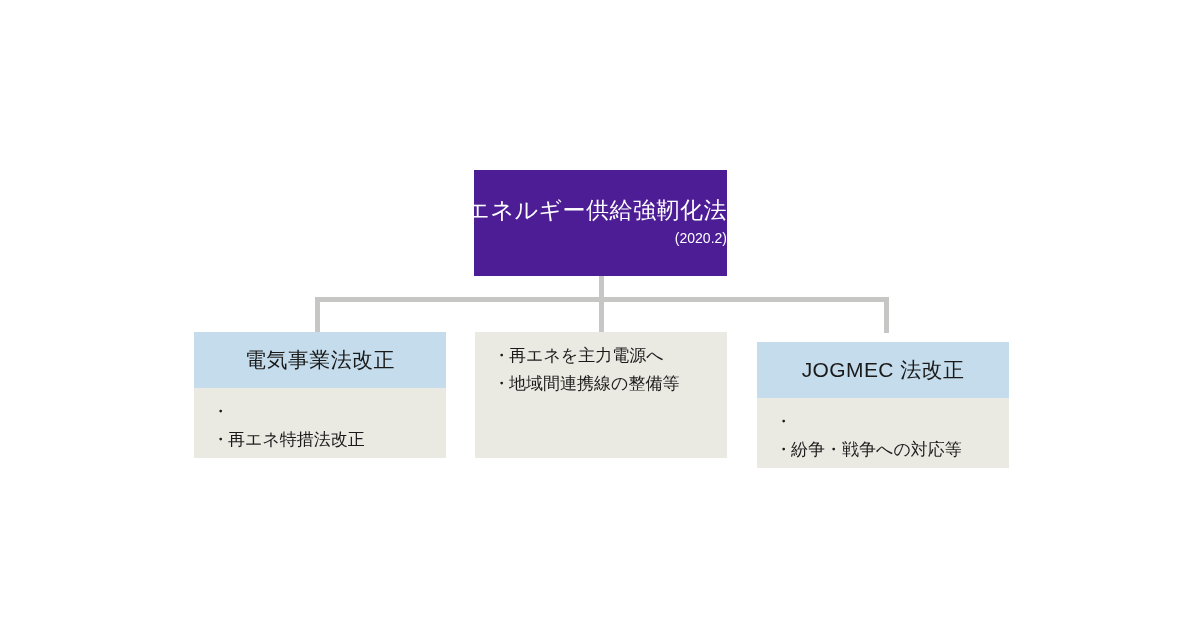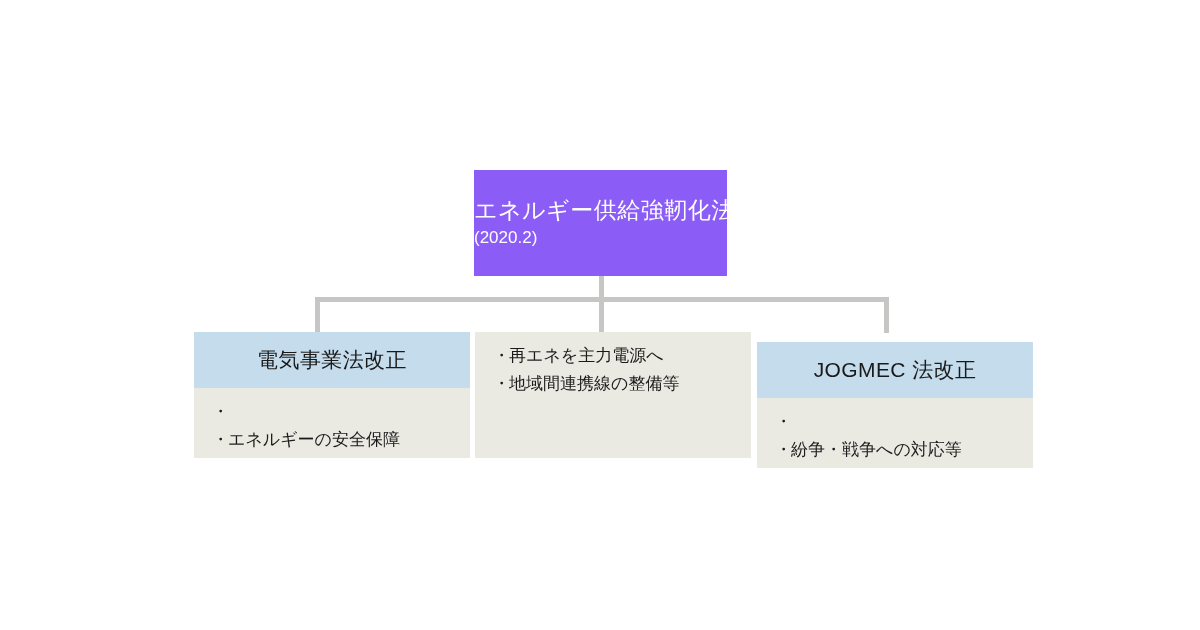--- a/index.html
+++ b/index.html
@@ -20,37 +20,37 @@
     background: #ffffff;
   }
 
   
   .root-node {
     position: absolute;
     left: 474px;
     top: 170px;
     width: 253px;
     height: 106px;
-    background: #8b5cf6;
+    background: #4c1d95;
     display: flex;
     flex-direction: column;
-    align-items: flex-start;
+    align-items: flex-end;
     justify-content: center;
     box-sizing: border-box;
   }
   .root-title {
     color: #ffffff;
     font-size: 23px;
     line-height: 30px;
     letter-spacing: 0.5px;
     white-space: nowrap;
   }
   .root-subtitle {
     color: #ffffff;
-    font-size: 17px;
+    font-size: 14px;
     line-height: 26px;
     white-space: nowrap;
   }
 
   
   .conn {
     position: absolute;
     background: #c6c6c4;
   }
   .conn-stem {
@@ -81,21 +81,21 @@
     left: 884px;
     top: 297px;
     width: 5px;
     height: 36px;
   }
 
   
   .child-node {
     position: absolute;
     top: 332px;
-    width: 276px;
+    width: 252px;
     height: 126px;
     box-sizing: border-box;
     display: flex;
     flex-direction: column;
   }
   .child-node.pos-0 { left: 194px; }
   .child-node.pos-1 { left: 475px; }
   .child-node.pos-2 { left: 757px; margin-top: 10px; }
 
   .child-header {
@@ -154,21 +154,21 @@
   <div class="child-node pos-0">
     <div class="child-header">
       <span class="child-header-label">電気事業法改正</span>
     </div>
     <div class="child-body">
       <div class="bullet-row">
         <span class="bullet-mark">・</span>
       </div>
       <div class="bullet-row">
         <span class="bullet-mark">・</span>
-        <span class="bullet-text">エネルギーの安全保障</span>
+        <span class="bullet-text">再エネ特措法改正</span>
       </div>
     </div>
   </div>
 
   <div class="child-node pos-1">
     <div class="child-body">
       <div class="bullet-row">
         <span class="bullet-mark">・</span>
         <span class="bullet-text">再エネを主力電源へ</span>
       </div>

